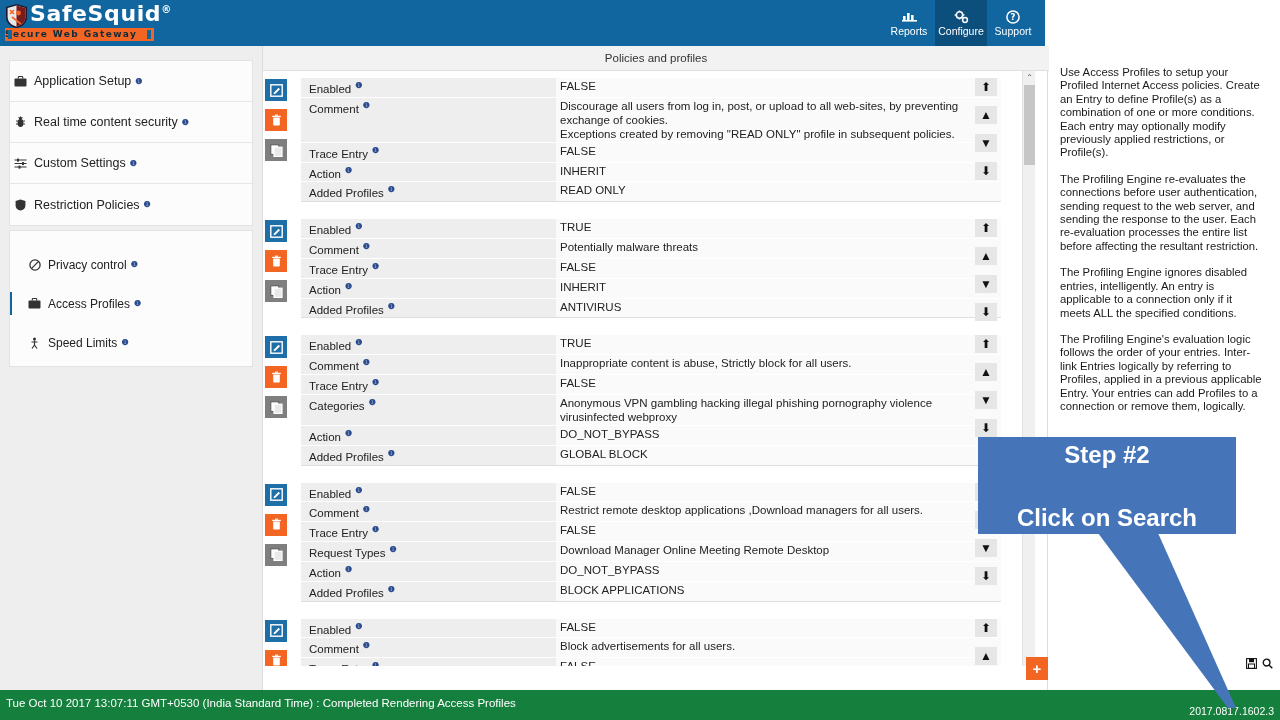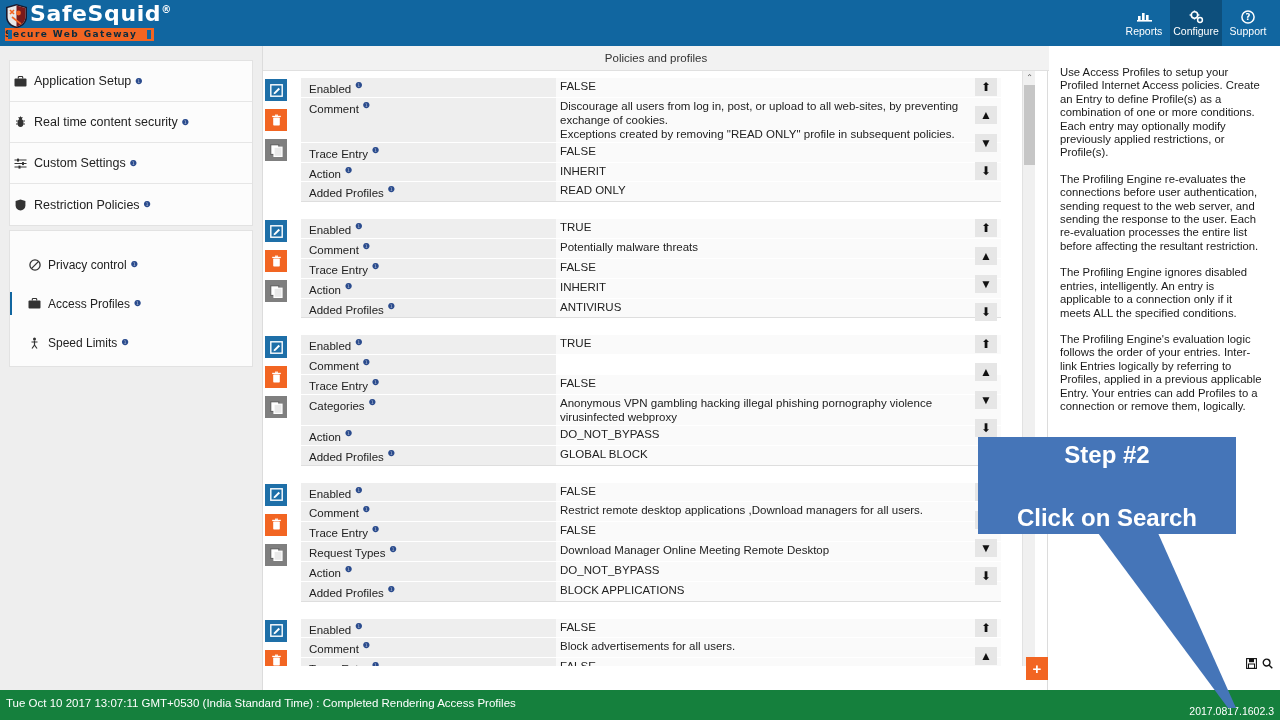--- a/index.html
+++ b/index.html
@@ -7,21 +7,21 @@
     margin: 0; padding: 0;
     width: 1280px; height: 720px;
     overflow: hidden;
     font-family: "Liberation Sans", sans-serif;
     background: #ffffff;
   }
   #app { position: relative; width: 1280px; height: 720px; }
 
   
   .topbar {
-    position: absolute; left: 0; top: 0; width: 1280px; height: 46px;
+    position: absolute; left: 0; top: 0; width: 1045px; height: 46px;
     background: #1166a0;
   }
   .logo-wrap { position: absolute; left: 2px; top: 0px; width: 160px; height: 46px; }
   .logo-shield {
     position: absolute; left: 4px; top: 4px; width: 21px; height: 24px;
   }
   .logo-text {
     position: absolute; left: 28px; top: 1px;
     font-family: "DejaVu Sans", sans-serif;
     font-size: 22px; font-weight: bold; color: #ffffff;
@@ -466,20 +466,21 @@
                 </svg>
               </div>
             </div>
             <div class="fields">
               <div class="frow">
                 <div class="flabel">Enabled<span class="helpdot">❶</span></div>
                 <div class="fval">TRUE</div>
               </div>
               <div class="frow">
                 <div class="flabel">Comment<span class="helpdot">❶</span></div>
+                <div class="fval">Inappropriate content is abuse, Strictly block for all users.</div>
               </div>
               <div class="frow">
                 <div class="flabel">Trace Entry<span class="helpdot">❶</span></div>
                 <div class="fval">FALSE</div>
               </div>
               <div class="frow">
                 <div class="flabel">Categories<span class="helpdot">❶</span></div>
                 <div class="fval">Anonymous VPN  gambling  hacking  illegal  phishing  pornography  violence
 virusinfected  webproxy</div>
               </div>

